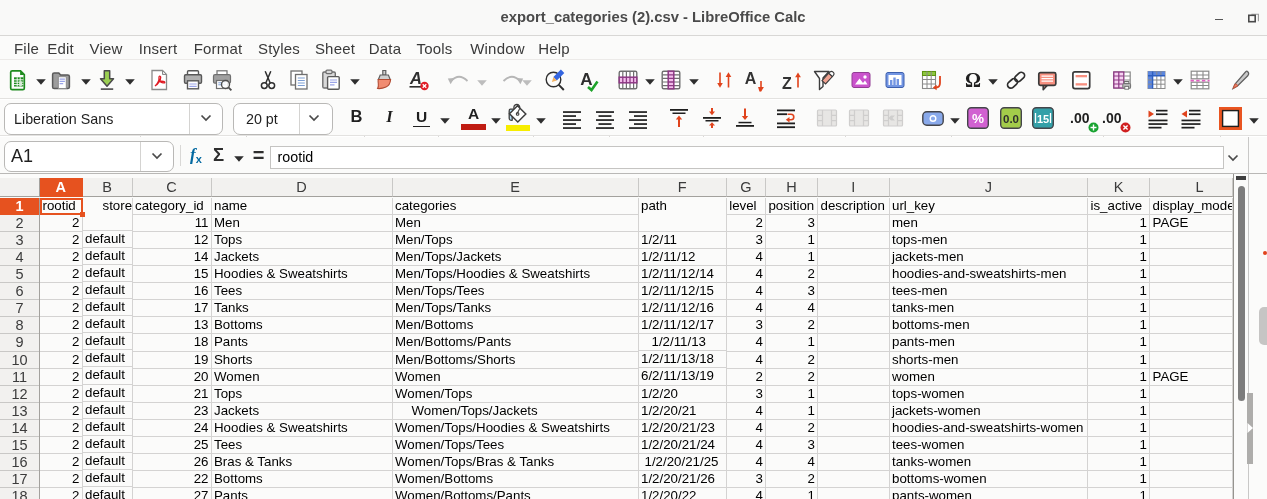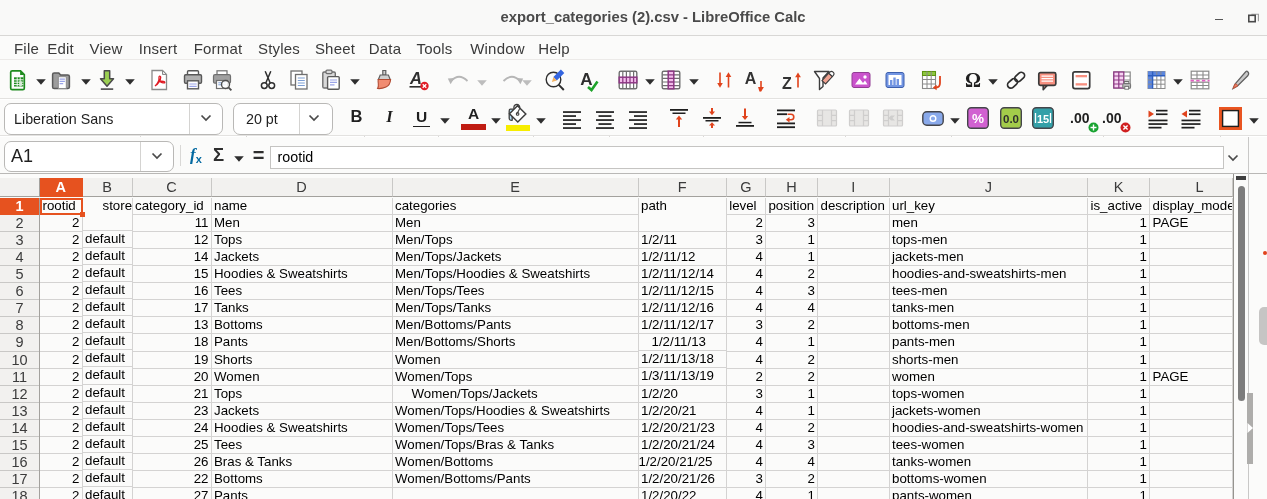--- a/index.html
+++ b/index.html
@@ -566,20 +566,21 @@
         <div class="c" style="height:17.08px;padding-left:2.5px">Pants</div>
       </div>
       <div class="col" style="left:392.5px;top:23.80000000000001px;width:246.0px;height:301.2px;border-right:1px solid #d4d3d2">
         <div class="c" style="height:17.08px;padding-left:2.5px">categories</div>
         <div class="c" style="height:17.08px;padding-left:2.5px">Men</div>
         <div class="c" style="height:17.08px;padding-left:2.5px">Men/Tops</div>
         <div class="c" style="height:17.08px;padding-left:2.5px">Men/Tops/Jackets</div>
         <div class="c" style="height:17.08px;padding-left:2.5px">Men/Tops/Hoodies &amp; Sweatshirts</div>
         <div class="c" style="height:17.08px;padding-left:2.5px">Men/Tops/Tees</div>
         <div class="c" style="height:17.08px;padding-left:2.5px">Men/Tops/Tanks</div>
+        <div class="c" style="height:17.08px;padding-left:2.5px">Men/Bottoms</div>
         <div class="c" style="height:17.08px;padding-left:2.5px">Men/Bottoms/Pants</div>
         <div class="c" style="height:17.08px;padding-left:2.5px">Men/Bottoms/Shorts</div>
         <div class="c" style="height:17.08px;padding-left:2.5px">Women</div>
         <div class="c" style="height:17.08px;padding-left:2.5px">Women/Tops</div>
         <div class="c" style="height:17.08px;padding-left:19px">Women/Tops/Jackets</div>
         <div class="c" style="height:17.08px;padding-left:2.5px">Women/Tops/Hoodies &amp; Sweatshirts</div>
         <div class="c" style="height:17.08px;padding-left:2.5px">Women/Tops/Tees</div>
         <div class="c" style="height:17.08px;padding-left:2.5px">Women/Tops/Bras &amp; Tanks</div>
         <div class="c" style="height:17.08px;padding-left:2.5px">Women/Bottoms</div>
         <div class="c" style="height:17.08px;padding-left:2.5px">Women/Bottoms/Pants</div>
@@ -587,26 +588,26 @@
       <div class="col" style="left:638.5px;top:23.80000000000001px;width:88.20000000000005px;height:301.2px;border-right:1px solid #d4d3d2">
         <div class="c" style="height:34px;padding-left:2.5px">path</div>
         <div class="c" style="height:17.08px;padding-left:2.5px">1/2/11</div>
         <div class="c" style="height:17.08px;padding-left:2.5px">1/2/11/12</div>
         <div class="c" style="height:17.08px;padding-left:2.5px">1/2/11/12/14</div>
         <div class="c" style="height:17.08px;padding-left:2.5px">1/2/11/12/15</div>
         <div class="c" style="height:17.08px;padding-left:2.5px">1/2/11/12/16</div>
         <div class="c" style="height:17.08px;padding-left:2.5px">1/2/11/12/17</div>
         <div class="c" style="height:17.08px;padding-left:13px">1/2/11/13</div>
         <div class="c" style="height:17.08px;padding-left:2.5px">1/2/11/13/18</div>
-        <div class="c" style="height:17.08px;padding-left:2.5px">1/3/11/13/19</div>
+        <div class="c" style="height:17.08px;padding-left:2.5px">6/2/11/13/19</div>
         <div class="c" style="height:17.08px;padding-left:2.5px">1/2/20</div>
         <div class="c" style="height:17.08px;padding-left:2.5px">1/2/20/21</div>
         <div class="c" style="height:17.08px;padding-left:2.5px">1/2/20/21/23</div>
         <div class="c" style="height:17.08px;padding-left:2.5px">1/2/20/21/24</div>
-        <div class="c" style="height:17.08px;padding-left:0">1/2/20/21/25</div>
+        <div class="c" style="height:17.08px;padding-left:6px">1/2/20/21/25</div>
         <div class="c" style="height:17.08px;padding-left:2.5px">1/2/20/21/26</div>
         <div class="c" style="height:17.08px;padding-left:2.5px">1/2/20/22</div>
         <div class="c" style="height:17.08px;padding-left:2.5px">1/2/20/22/27</div>
       </div>
       <div class="col" style="left:726.7px;top:23.80000000000001px;width:39.19999999999993px;height:301.2px;border-right:1px solid #d4d3d2">
         <div class="c" style="height:17.08px;padding-left:2.5px">level</div>
         <div class="c r" style="height:17.08px;padding-right:2px">2</div>
         <div class="c r" style="height:17.08px;padding-right:2px">3</div>
         <div class="c r" style="height:17.08px;padding-right:2px">4</div>
         <div class="c r" style="height:17.08px;padding-right:2px">4</div>

